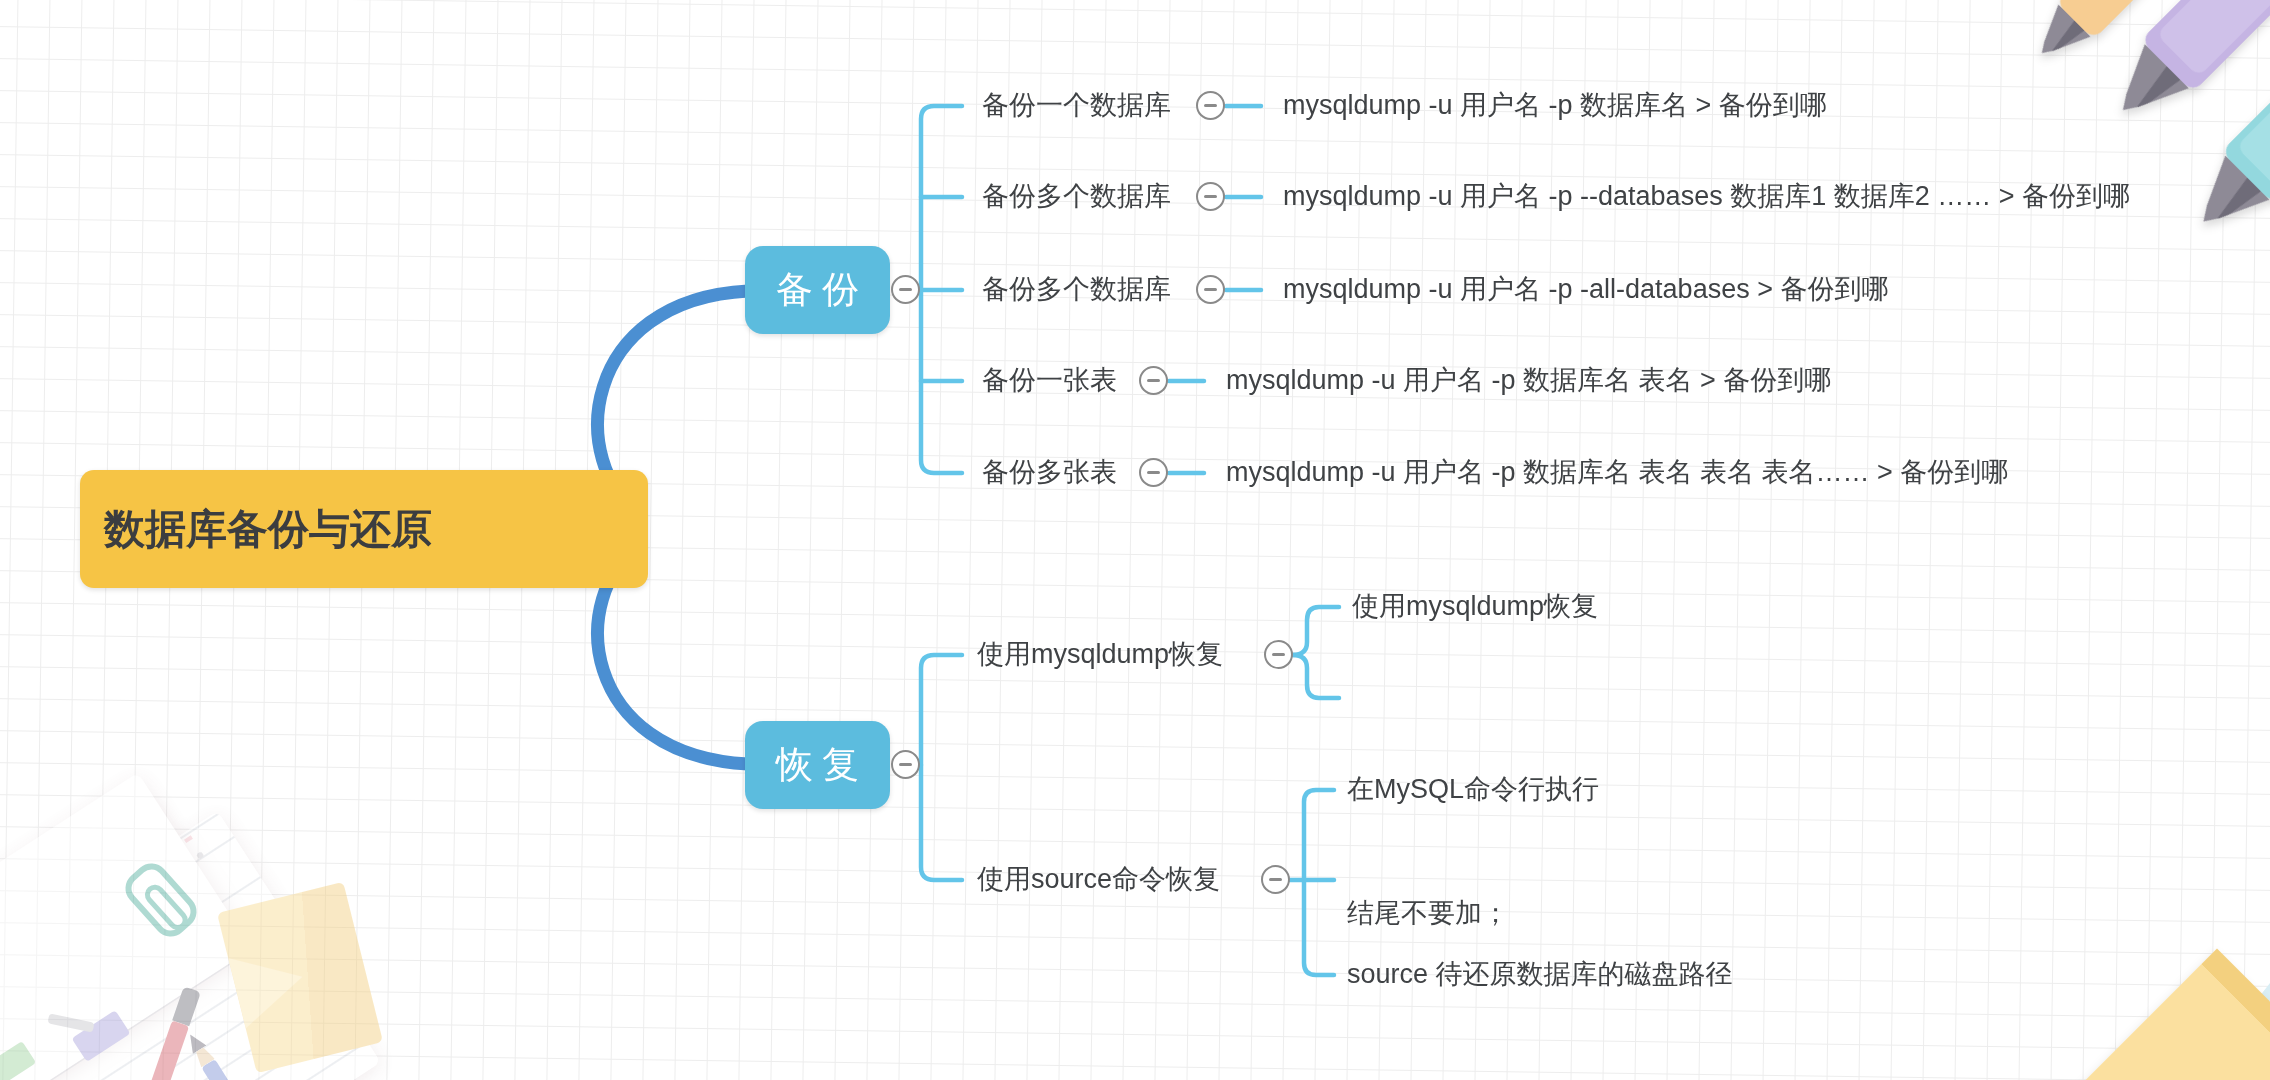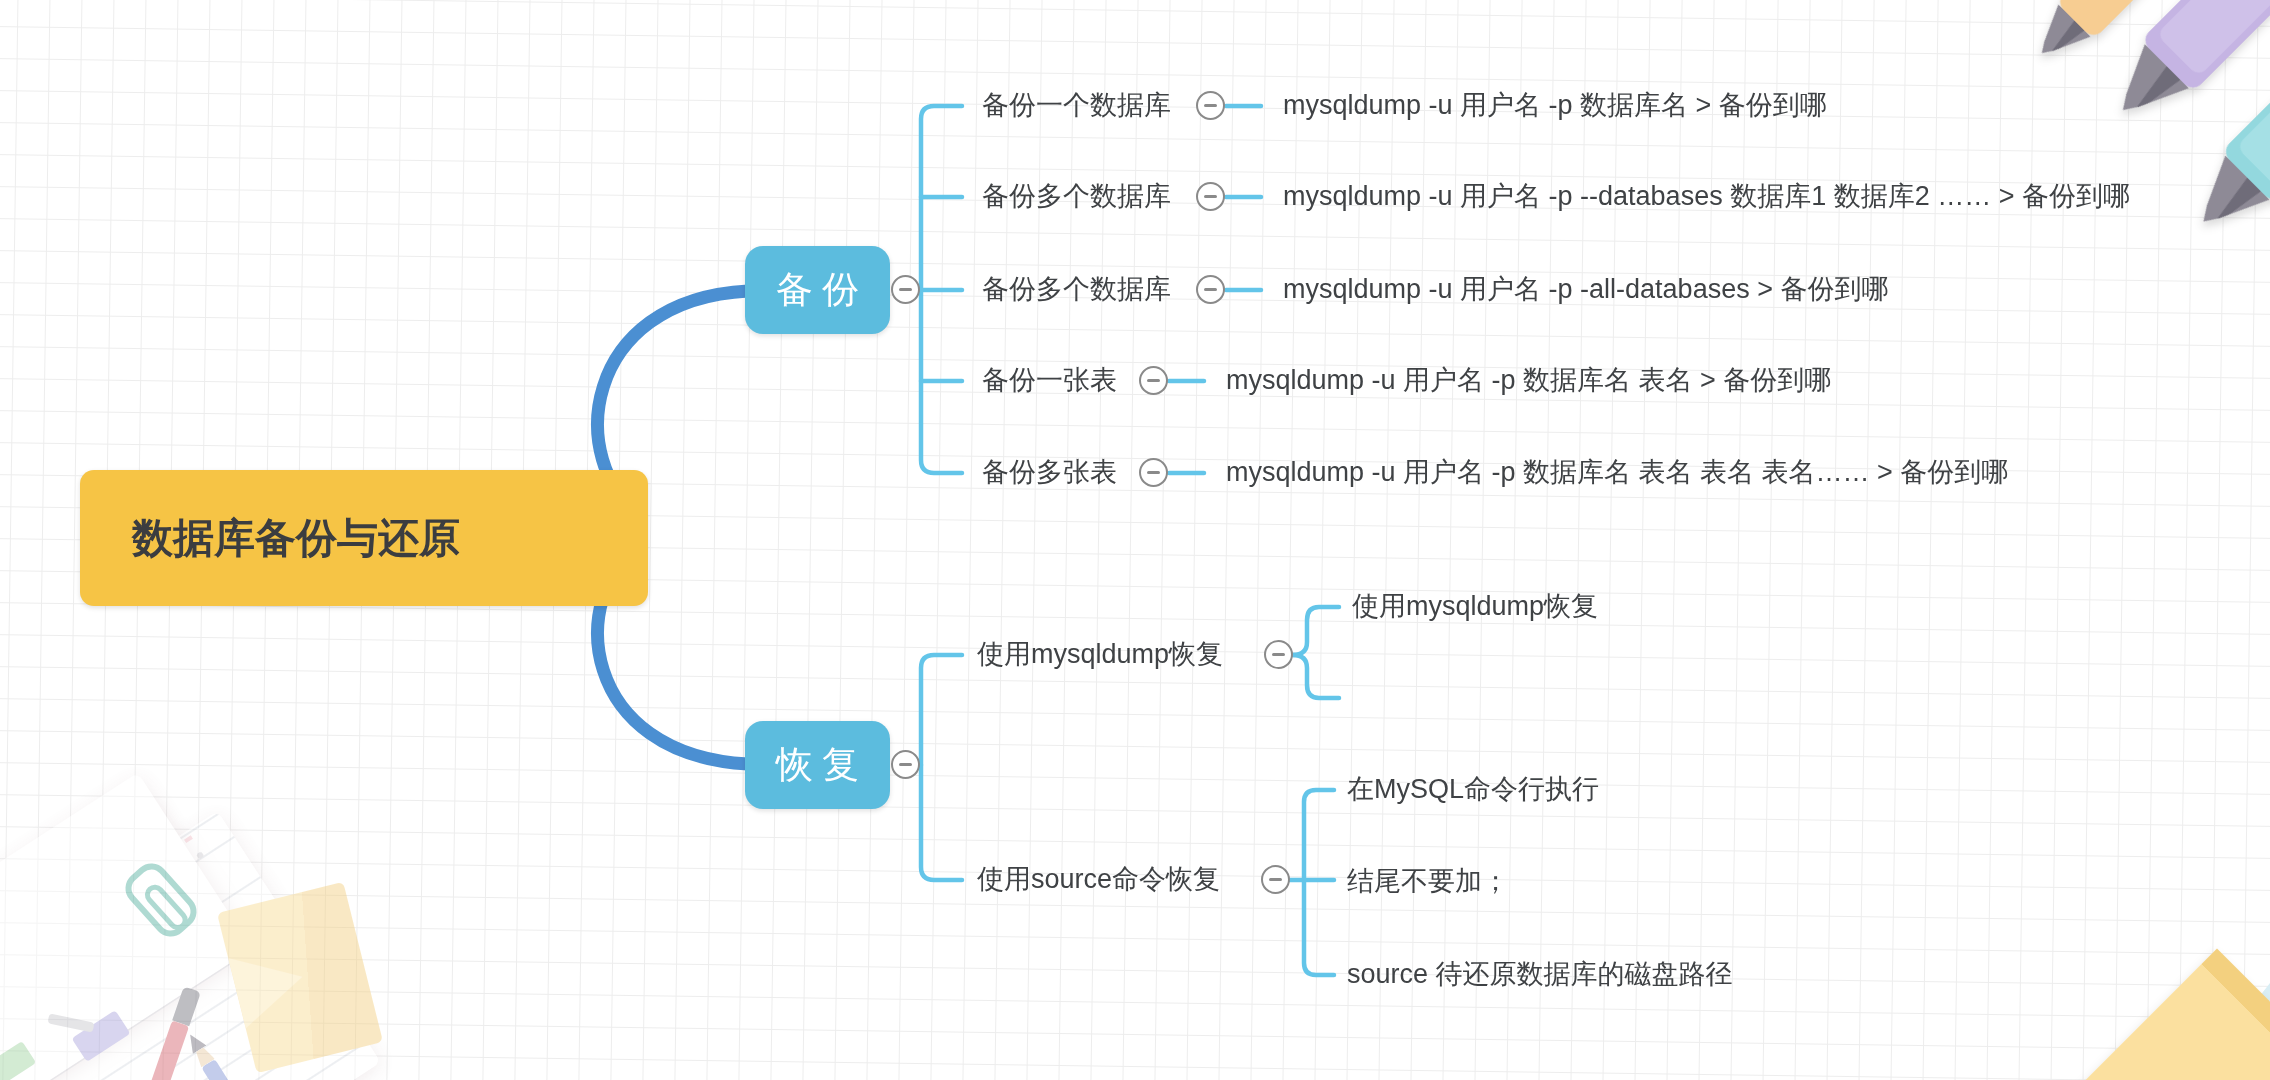--- a/index.html
+++ b/index.html
@@ -15,22 +15,22 @@
 
   
   .links{position:absolute;left:0;top:0;pointer-events:none;}
   .links path{fill:none;stroke-linecap:round;stroke-linejoin:round;}
   .links .cyan{stroke:#63C5E9;stroke-width:4.5;}
   .links .blue{stroke:#4B8FD2;stroke-width:13;}
 
   
   .node{position:absolute;display:flex;align-items:center;box-sizing:border-box;
     box-shadow:0 2px 5px rgba(0,0,0,.12);}
-  .node.root{left:80px;top:470px;width:568px;height:136px;border-radius:14px;
-    background:#F6C445;padding-left:52px;text-align:right;}
+  .node.root{left:80px;top:470px;width:568px;height:118px;border-radius:14px;
+    background:#F6C445;padding-left:24px;text-align:right;}
   .node.root span{font-size:41px;font-weight:700;color:#3B3D40;white-space:nowrap;}
   .node.branch{width:145px;height:88px;border-radius:18px;background:#5CBCDE;
     justify-content:center;}
   .node.branch span{font-size:37px;color:#ffffff;letter-spacing:9px;padding-left:9px;white-space:nowrap;}
 
   
   .collapse{position:absolute;width:29px;height:29px;box-sizing:border-box;border:2.5px solid #8A8A8A;
     border-radius:50%;background:#fff;display:flex;align-items:center;justify-content:center;cursor:pointer;}
   .collapse .minus{width:13px;height:2.6px;background:#8A8A8A;border-radius:2px;}
 
@@ -213,16 +213,16 @@
   <div class="txt" style="left:1226px;top:381px;">mysqldump -u 用户名 -p 数据库名 表名 &gt; 备份到哪</div>
 
   <div class="txt" style="left:982px;top:473px;">备份多张表</div>
   <div class="txt" style="left:1226px;top:473px;">mysqldump -u 用户名 -p 数据库名 表名 表名 表名…… &gt; 备份到哪</div>
 
   <div class="txt" style="left:977px;top:655px;">使用mysqldump恢复</div>
   <div class="txt" style="left:1352px;top:607px;">使用mysqldump恢复</div>
 
   <div class="txt" style="left:977px;top:880px;">使用source命令恢复</div>
   <div class="txt" style="left:1347px;top:790px;">在MySQL命令行执行</div>
-  <div class="txt" style="left:1347px;top:882px;text-align:right;">结尾不要加；</div>
+  <div class="txt" style="left:1347px;top:914px;text-align:right;">结尾不要加；</div>
   <div class="txt" style="left:1347px;top:975px;">source 待还原数据库的磁盘路径</div>
 
 </div>
 
 </body></html>

